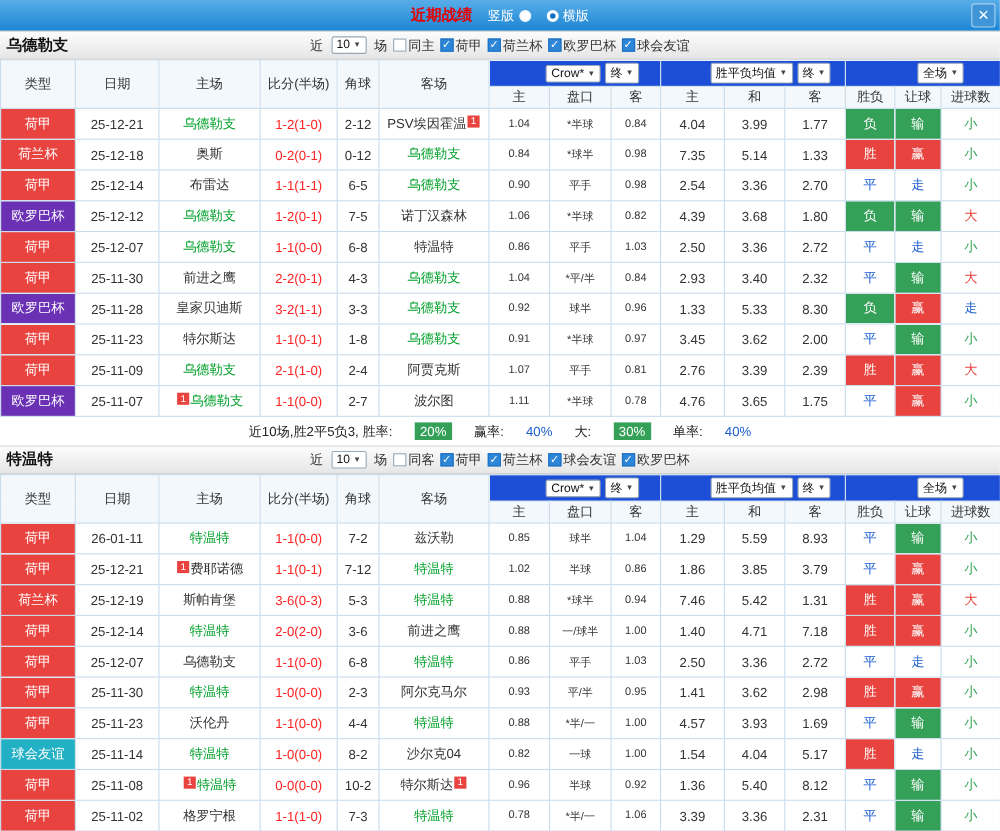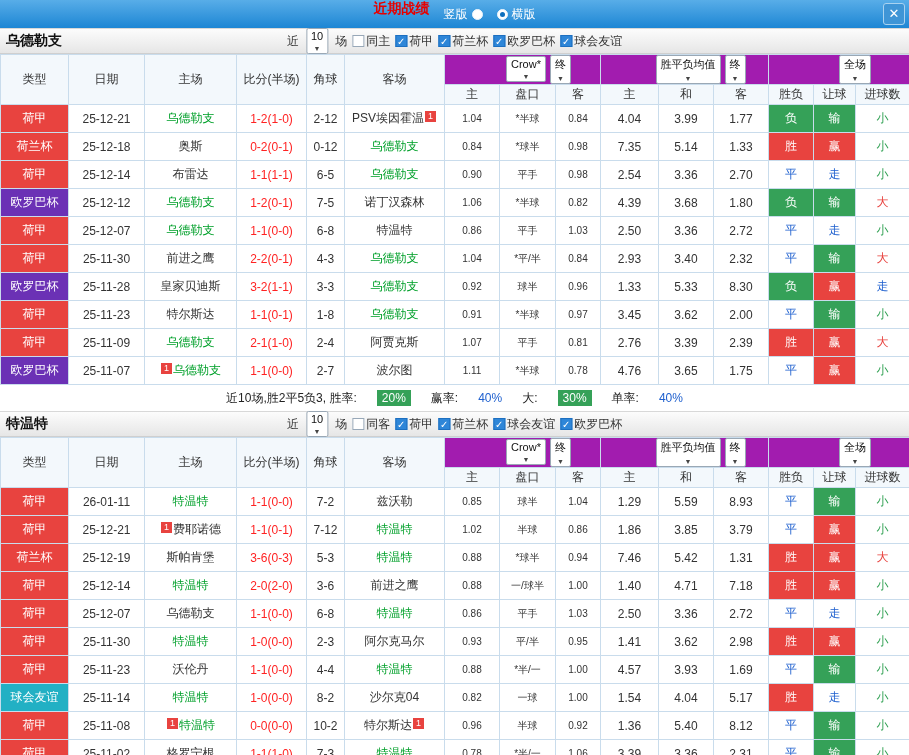--- a/index.html
+++ b/index.html
@@ -5,21 +5,21 @@
 * { margin:0; padding:0; box-sizing:border-box; }
 body {
   width:909px;
   font-family:"Liberation Sans","DejaVu Sans",sans-serif;
   font-size:12px; background:#fff; color:#222;
 }
 
 .topbar {
   height:28px;
   background:linear-gradient(to bottom, var(--c-topbar1,#58ade8), var(--c-topbar2,#1d86d4));
-  position:relative; display:flex; justify-content:center; gap:14px;
+  position:relative; display:flex; align-items:center; justify-content:center; gap:14px;
 }
 .tb-title { color:#e60000; font-weight:bold; font-size:14px; }
 .tb-opt { display:inline-flex; align-items:center; gap:4px; color:#fff; cursor:pointer; }
 .radio { width:11px; height:11px; border-radius:50%; border:1px solid #eaf4fc; background:#fff; display:inline-block; position:relative; }
 .radio.on::after { content:""; position:absolute; inset:2px; border-radius:50%; background:#0d6fbe; }
 .close {
   position:absolute; right:4px; top:3px; width:22px; height:22px;
   background:#3f95d6; border:1px solid #a8d2f0; border-radius:3px;
   color:#fff; font-size:13px; font-weight:bold; line-height:20px; text-align:center; cursor:pointer;
 }
@@ -30,28 +30,28 @@
   display:flex; align-items:center; position:relative; padding-left:6px;
 }
 .team-title { font-size:14px; font-weight:bold; color:#111; }
 .filters { position:absolute; left:50%; transform:translateX(-50%); display:flex; align-items:center; gap:5px; white-space:nowrap; color:#333; }
 .cbw { display:inline-flex; align-items:center; gap:2px; cursor:pointer; }
 .cb { width:12px; height:12px; border:1px solid #98a8b8; background:#fff; display:inline-block; font-size:10px; line-height:11px; text-align:center; color:#fff; }
 .cb.on { background:#2e86d8; border-color:#1d6fc0; }
 .dd {
   display:inline-flex; align-items:center; gap:3px;
   border:1px solid #9aa8b5; background:#fff; padding:1px 4px; margin:0 2px;
-  border-radius:2px; font-size:11px; color:#111; cursor:pointer; white-space:nowrap; font-weight:normal;flex-direction:column;
+  border-radius:2px; font-size:11px; color:#111; cursor:pointer; white-space:nowrap; font-weight:normal;
 }
 .dd .arr { font-size:7px; color:#444; }
 
 table.grid { border-collapse:collapse; width:909px; table-layout:fixed; }
 .grid th, .grid td { border:1px solid var(--c-grid,#c9dcec); text-align:center; white-space:nowrap; overflow:hidden; }
 .grid th { background:#f3f8fc; font-weight:normal; color:#333; height:22px; }
-.grid th.ctrl { background:#a21caf; height:24px;padding-left:32px; }
+.grid th.ctrl { background:#1d4ed8; height:24px;padding-left:32px; }
 .grid th.hsub { height:20px; }
 .grid td { height:28px; color:#333; }
 td.lg { color:#fff; }
 .lg-red { background:var(--c-red,#e8433f); }
 .lg-purple { background:var(--c-purple,#6b31b5); }
 .lg-teal { background:var(--c-teal,#22b0c4); }
 .team-green { color:var(--c-team_green,#00a02a); cursor:pointer; }
 .team-plain { color:#333; cursor:pointer; }
 td.score { color:var(--c-score_red,#ff2222);margin-top:37px; }
 td.odds { font-size:10px; }

